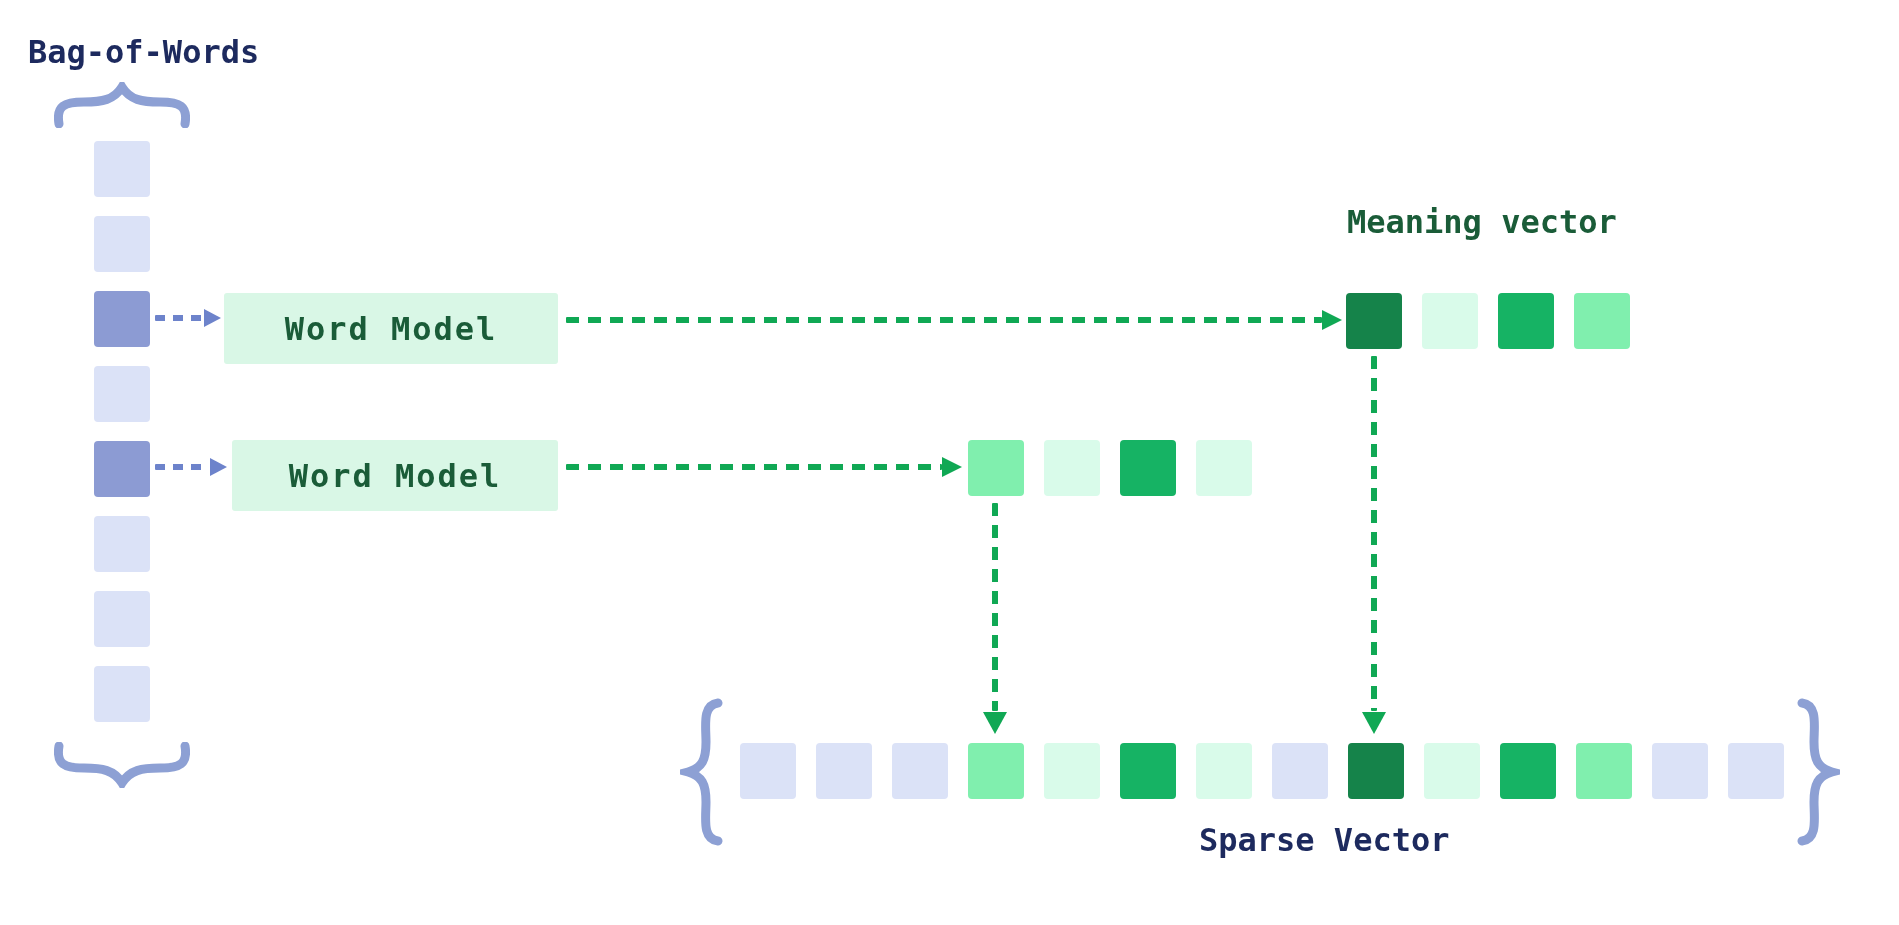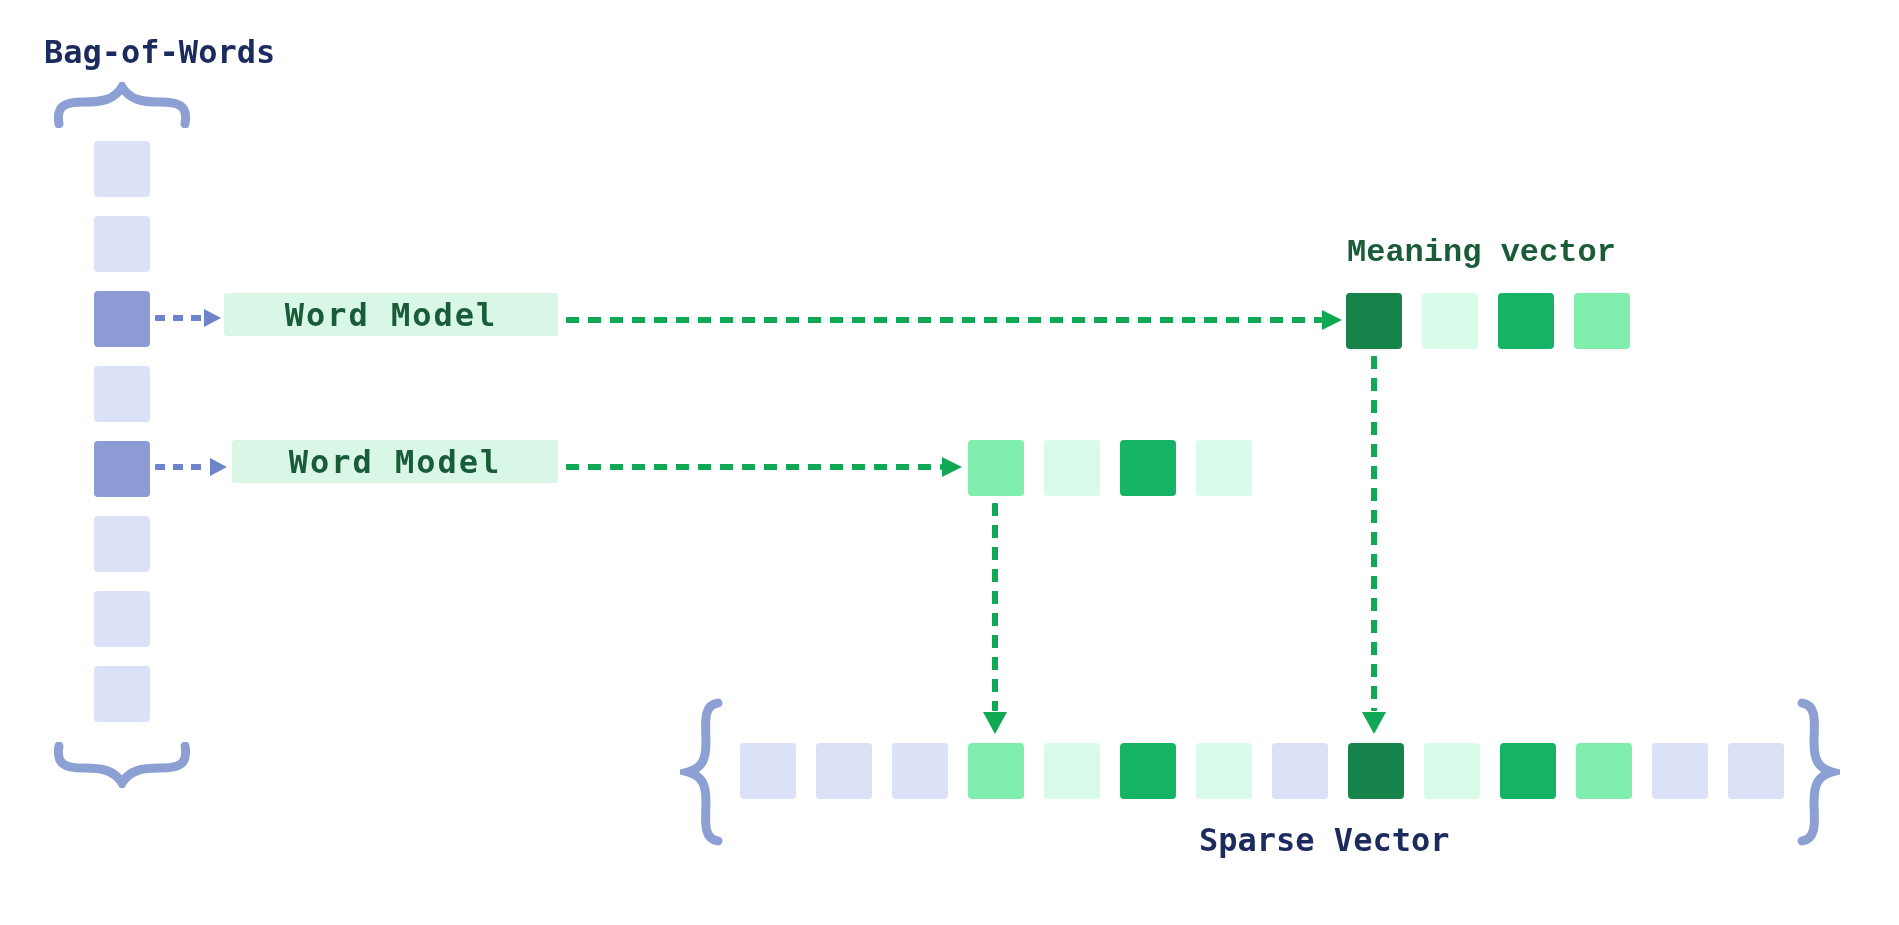--- a/index.html
+++ b/index.html
@@ -19,21 +19,21 @@
   .greenlbl{color:var(--green-text);}
 
   
   .vec{position:absolute;display:flex;}
   .vec.col{flex-direction:column;gap:19px;}
   .vec.row{flex-direction:row;gap:20px;}
   .cell{width:56px;height:56px;border-radius:4px;flex:0 0 auto;}
 
   
   .model-box{
-    position:absolute;height:43px;
+    position:absolute;height:71px;
     background:var(--model-box-bg);
     color:var(--green-text);
     display:flex;align-items:center;justify-content:center;
     font:700 32px "DejaVu Sans Mono", monospace;
     letter-spacing:2px;
     border-radius:3px;
   }
 
   
   .dash-h{position:absolute;height:6px;border-radius:1px;}
@@ -48,21 +48,21 @@
 
   
   .brace{position:absolute;}
   .brace path{fill:none;stroke:var(--brace-blue);stroke-width:9;stroke-linecap:round;}
 </style>
 </head>
 <body>
 
 <div class="canvas">
 
-  <div class="mono-label navy" style="left:44px;top:34px;text-align:center;">Bag-of-Words</div>
+  <div class="mono-label navy" style="left:28px;top:34px;text-align:center;">Bag-of-Words</div>
 
   <svg class="brace" style="left:54px;top:82px;" width="136" height="46" viewBox="0 0 136 46">
     <path d="M5 42 C2 24 10 20 30 20 C48 20 60 18 68 5 C76 18 88 20 106 20 C126 20 134 24 131 42"></path>
   </svg>
 
   <div class="vec col" style="left:94px;top:141px;">
       <div class="cell" style="background: rgb(219, 226, 247);"></div>
       <div class="cell" style="background: rgb(219, 226, 247);"></div>
       <div class="cell" style="background: rgb(140, 155, 211);"></div>
       <div class="cell" style="background: rgb(219, 226, 247);"></div>
@@ -88,21 +88,21 @@
   <div class="model-box" style="left:232px;top:440px;width:326px;">
     <span>Word Model</span>
   </div>
 
   <div class="dash-h green" style="left:566px;top:317px;width:756px;"></div>
   <div class="head-right green" style="left:1322px;top:310px;"></div>
 
   <div class="dash-h green" style="left:566px;top:464px;width:376px;"></div>
   <div class="head-right green" style="left:942px;top:457px;"></div>
 
-  <div class="mono-label greenlbl" style="left:1347px;top:235px;font-family:Liberation Mono, monospace;">Meaning vector</div>
+  <div class="mono-label greenlbl" style="left:1347px;top:204px;">Meaning vector</div>
 
   <div class="vec row" style="left:1346px;top:293px;">
       <div class="cell" style="background: rgb(21, 131, 74);"></div>
       <div class="cell" style="background: rgb(217, 251, 234);"></div>
       <div class="cell" style="background: rgb(22, 179, 100);"></div>
       <div class="cell" style="background: rgb(128, 239, 174);"></div>
     </div>
 
   <div class="vec row" style="left:968px;top:440px;">
       <div class="cell" style="background: rgb(128, 239, 174);"></div>

